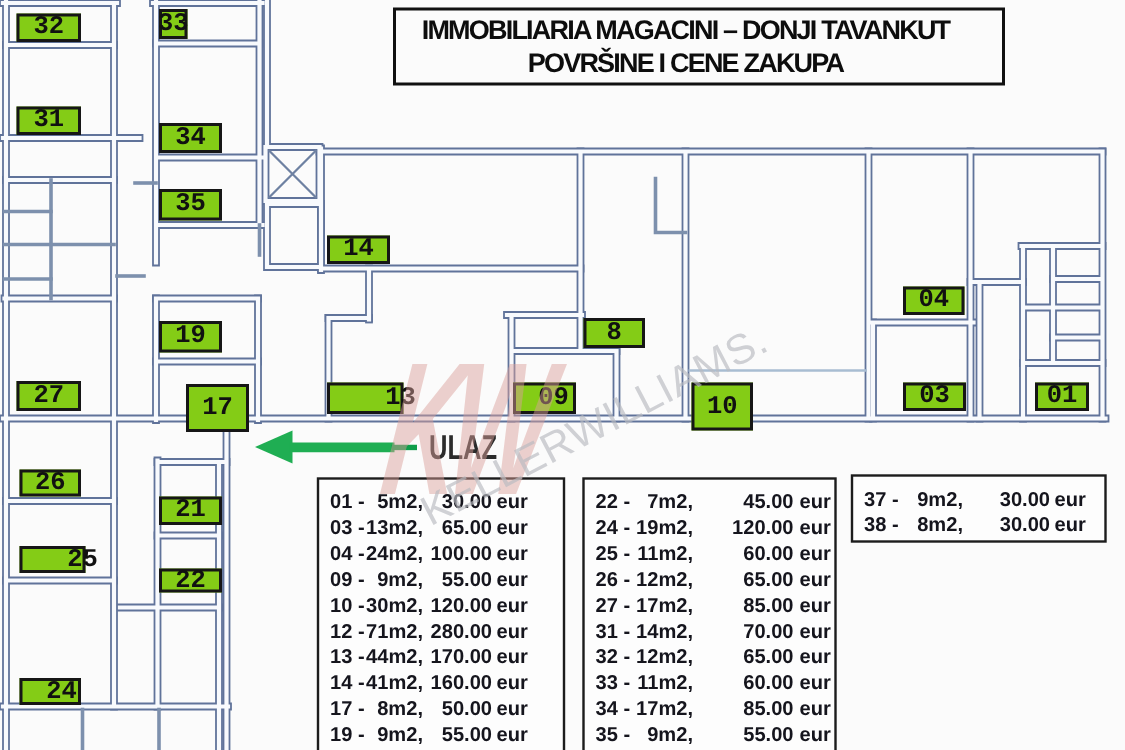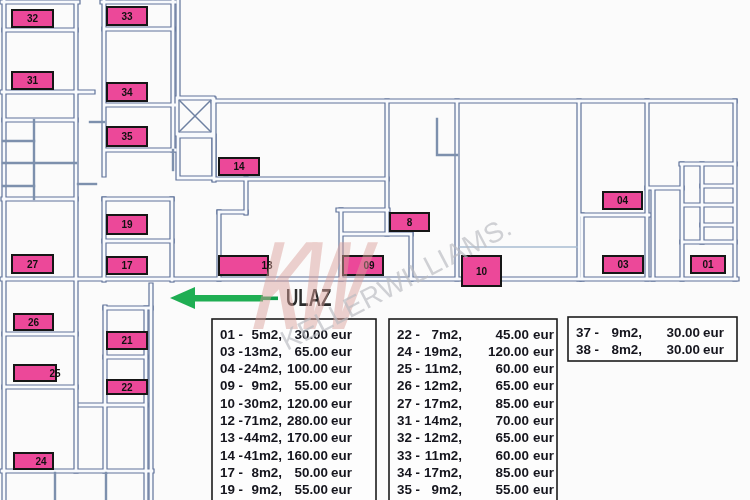--- a/index.html
+++ b/index.html
@@ -1,20 +1,20 @@
 <!DOCTYPE html>
 <html><head>
 <meta charset="utf-8">
 <style>
   html,body{margin:0;padding:0;}
   #page{position:relative;width:750px;height:500px;background:#fbfbfb;overflow:hidden;
         font-family:"Liberation Sans",sans-serif;}
   svg{position:absolute;left:0;top:0;}
-  .lbl{position:absolute;background:#ec4899;border:2px solid #161616;
-       font-family:Liberation Sans, sans-serif;font-weight:bold;font-size:10px;color:#111;
+  .lbl{position:absolute;background:#84cc16;border:2px solid #161616;
+       font-family:Liberation Mono, monospace;font-weight:bold;font-size:17px;color:#111;
        display:flex;align-items:center;justify-content:center;box-sizing:border-box;}
 </style>
 </head>
 <body>
 <div id="page">
 <svg width="750" height="500" viewBox="0 0 750 500">
 
   <g fill="none" stroke="#60739a" stroke-width="5.2" stroke-linecap="square">
 
     <path d="M4 0 V500"></path>
@@ -161,36 +161,39 @@
 
   <g>
     <polygon points="170,298 195,287 195,309" fill="#1fae53"></polygon>
     <rect x="193" y="295" width="70" height="6.5" fill="#1fae53"></rect>
     <rect x="261" y="296.5" width="17" height="3.6" fill="#0e9e4a"></rect>
   </g>
 
   <text x="0" y="0" transform="translate(286 306) scale(0.74 1)" font-size="23" font-weight="bold" fill="#2b2b2b" letter-spacing="0">ULAZ</text>
 </svg>
 
+<div style="position:absolute;left:262px;top:5px;width:408px;height:52px;border:2px solid #111;
+     background:#fbfbfb;box-sizing:border-box;text-align:center;font-weight:bold;font-size:18px;letter-spacing:-1.2px;padding-right:18px;
+     color:#0d0d0d;line-height:22px;padding-top:2px;">IMMOBILIARIA MAGACINI – DONJI TAVANKUT<br>POVRŠINE I CENE ZAKUPA</div>
 
 <div class="lbl" style="left:11px;top:9px;width:43px;height:19px;">32</div>
 
-<div class="lbl" style="left:106px;top:6px;width:42px;height:20px;">33</div>
+<div class="lbl" style="left:106px;top:6px;width:19px;height:20px;">33</div>
 
 <div class="lbl" style="left:11px;top:71px;width:43px;height:19px;">31</div>
 
 <div class="lbl" style="left:106px;top:82px;width:42px;height:20px;">34</div>
 
 <div class="lbl" style="left:106px;top:126px;width:42px;height:21px;text-align:right;">35</div>
 
 <div class="lbl" style="left:218px;top:157px;width:42px;height:19px;">14</div>
 
 <div class="lbl" style="left:106px;top:214px;width:42px;height:21px;">19</div>
 
-<div class="lbl" style="left:106px;top:256px;width:42px;height:19px;">17</div>
+<div class="lbl" style="left:124px;top:256px;width:42px;height:32px;">17</div>
 
 <div class="lbl" style="left:11px;top:254px;width:43px;height:20px;">27</div>
 
 <div class="lbl" style="left:389px;top:212px;width:41px;height:20px;">8</div>
 
 <div class="lbl" style="left:218px;top:255px;width:42px;height:21px;padding-left:47px;">13</div>
 
 <div class="lbl" style="left:342px;top:255px;width:42px;height:21px;padding-left:12px;">09</div>
 
 <div class="lbl" style="left:461px;top:255px;width:41px;height:32px;">10</div>

